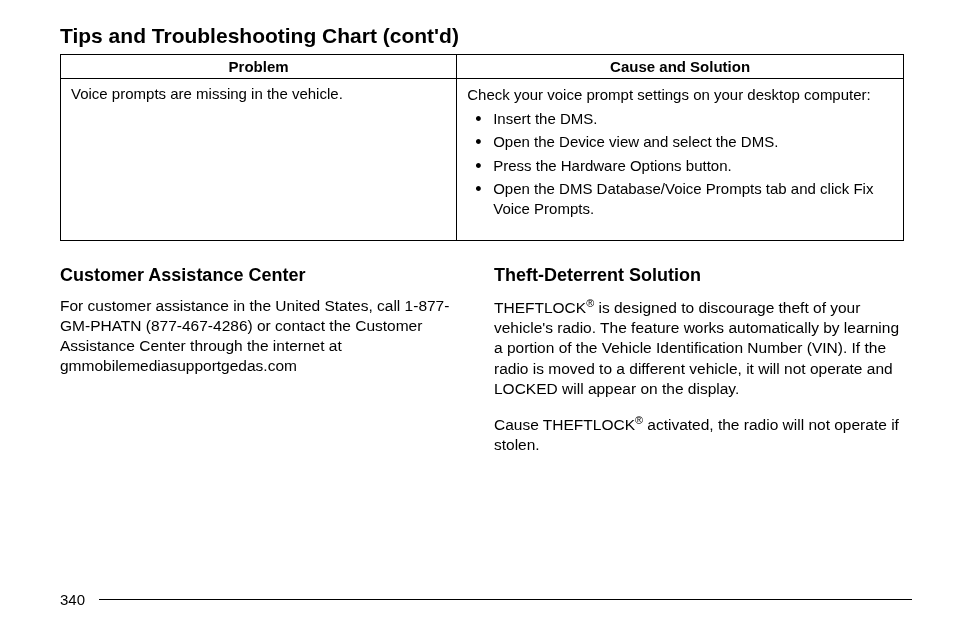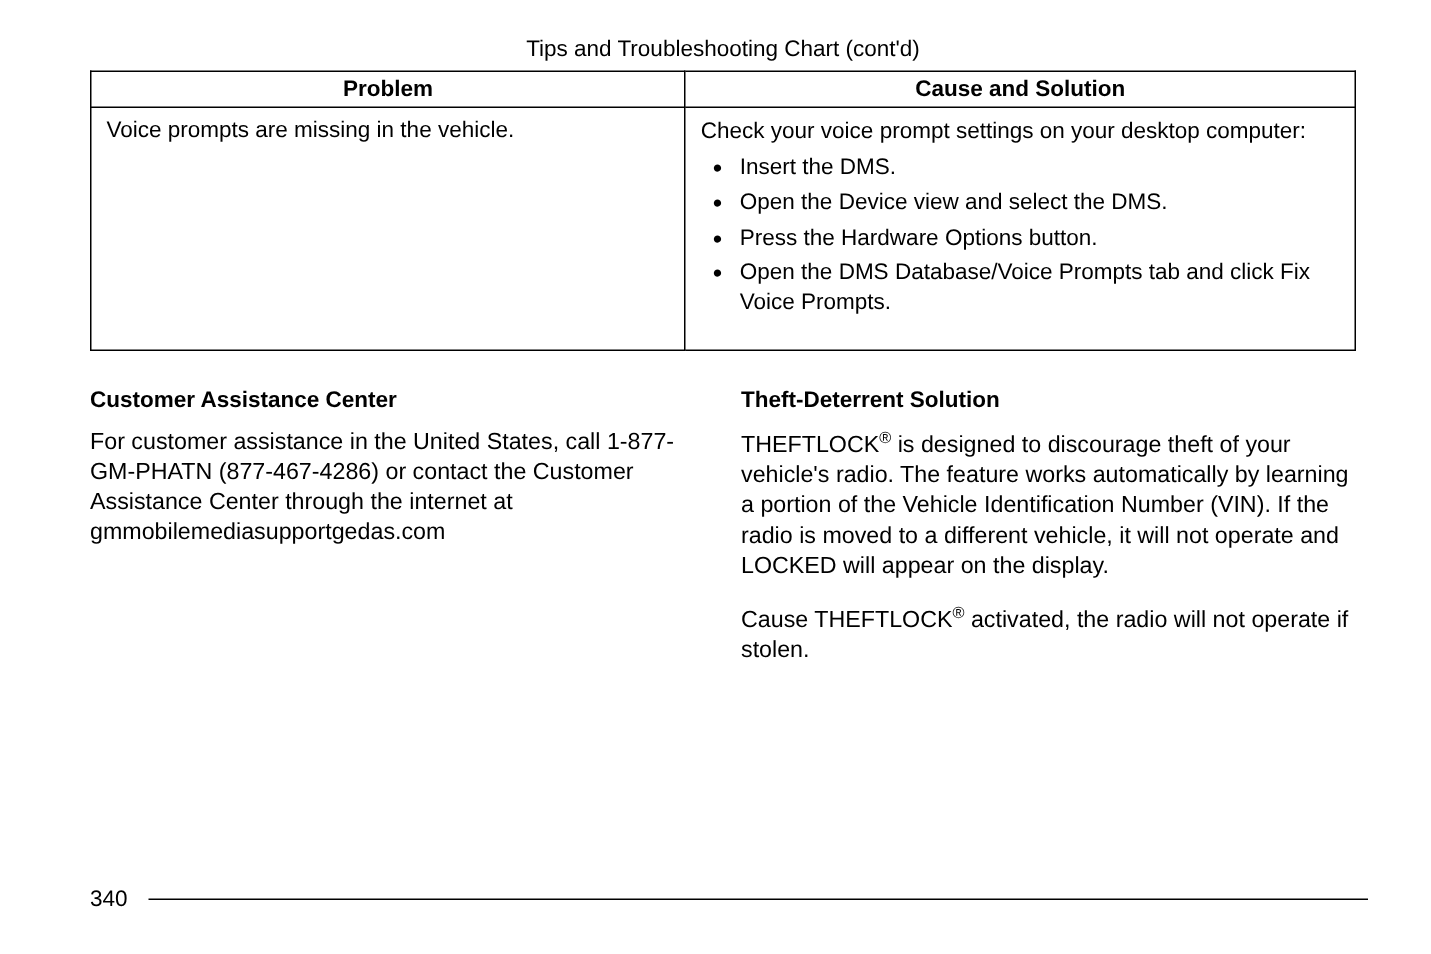--- a/index.html
+++ b/index.html
@@ -11,23 +11,22 @@
     width: 954px;
     height: 636px;
     box-sizing: border-box;
   }
   .page {
     padding: 24px 50px 0 60px;
     box-sizing: border-box;
     width: 954px;
   }
   .chart-title {
-    text-align: center;
-    font-weight: normal;
-    font-size: 15px;
+    font-weight: bold;
+    font-size: 21px;
     margin: 0 0 6px 0;
   }
   table.troubleshoot {
     width: 100%;
     border-collapse: collapse;
     margin-bottom: 18px;
   }
   table.troubleshoot th,
   table.troubleshoot td {
     border: 1.5px solid #000;
@@ -70,21 +69,21 @@
     font-size: 18px;
   }
   .columns {
     display: flex;
     gap: 24px;
   }
   .col {
     flex: 1;
   }
   h2.section {
-    font-size: 15px;
+    font-size: 18px;
     font-weight: bold;
     margin: 6px 0 10px 0;
   }
   p.body {
     font-size: 15.5px;
     line-height: 1.3;
     margin: 0 0 14px 0;
   }
   sup { font-size: 0.7em; }
   .footer {

